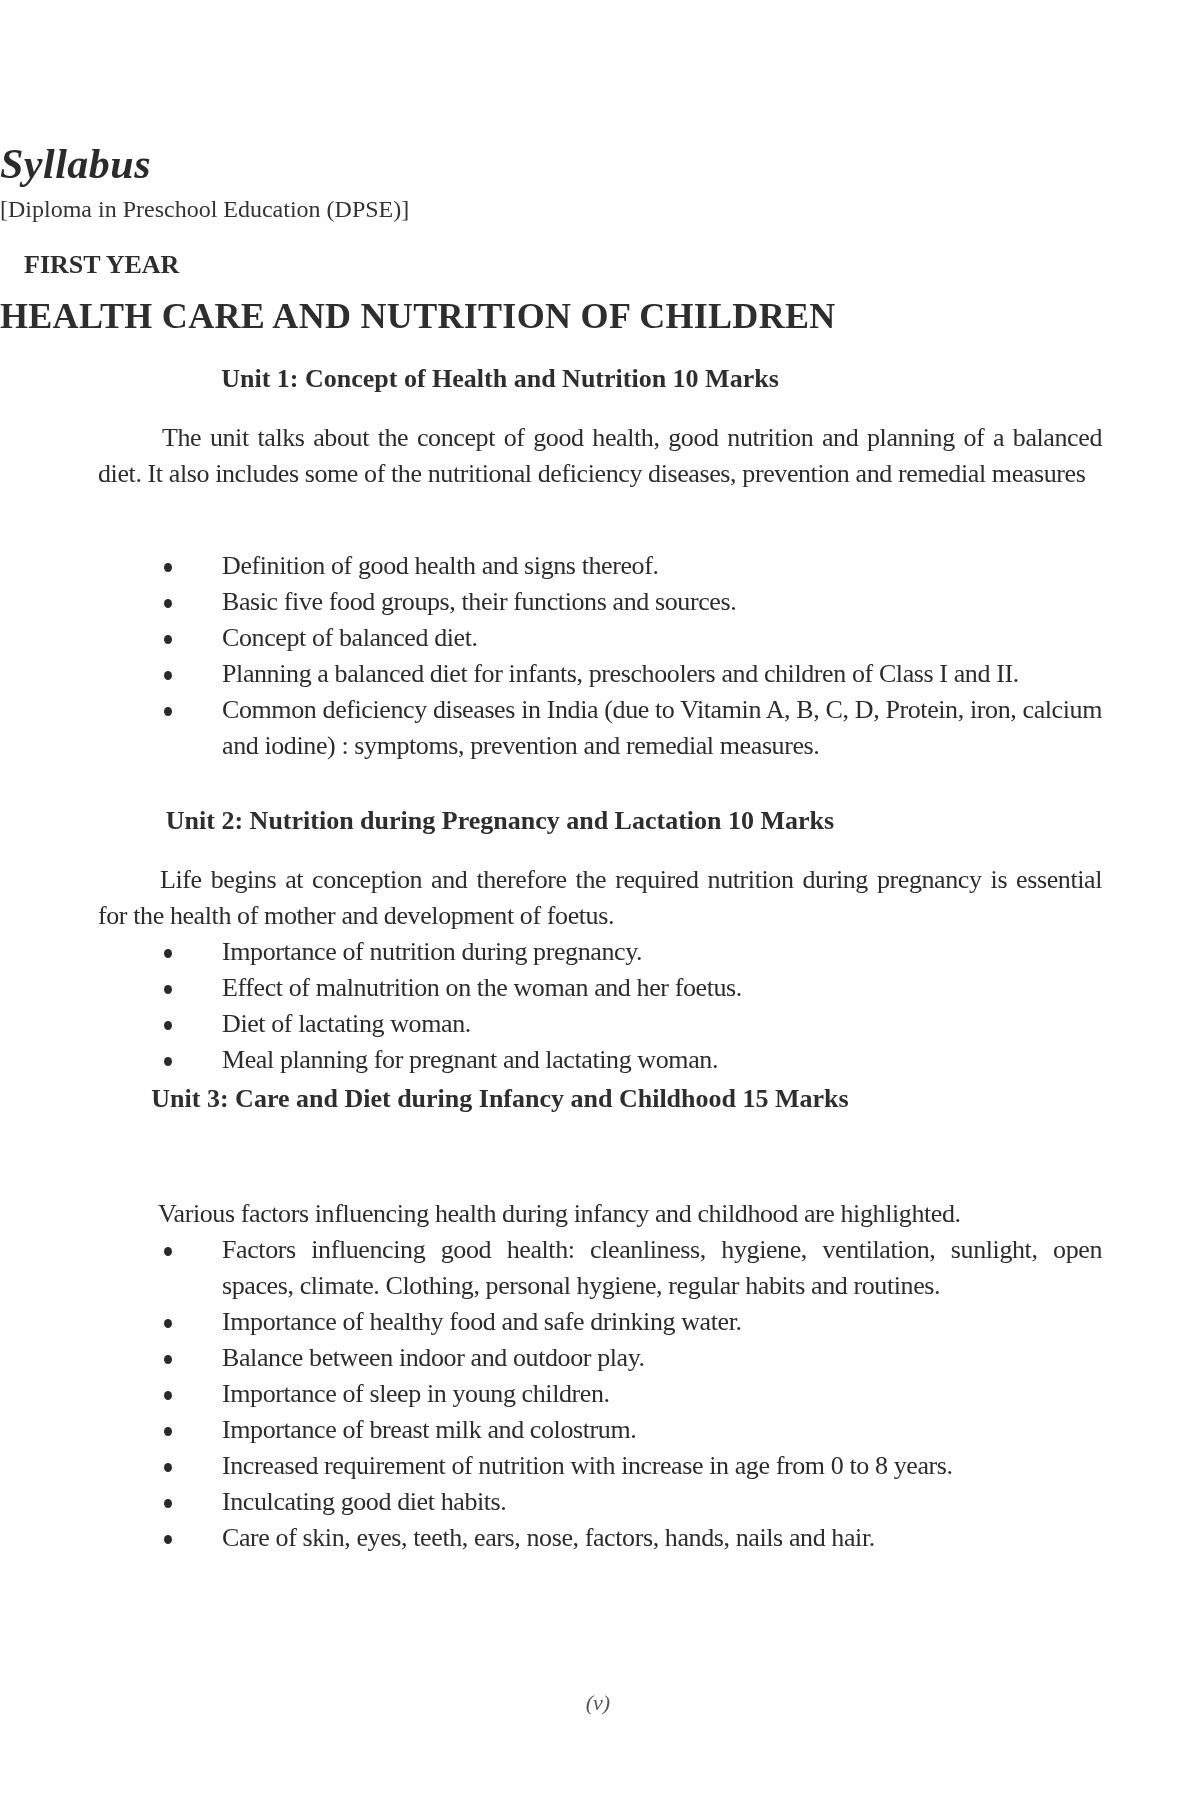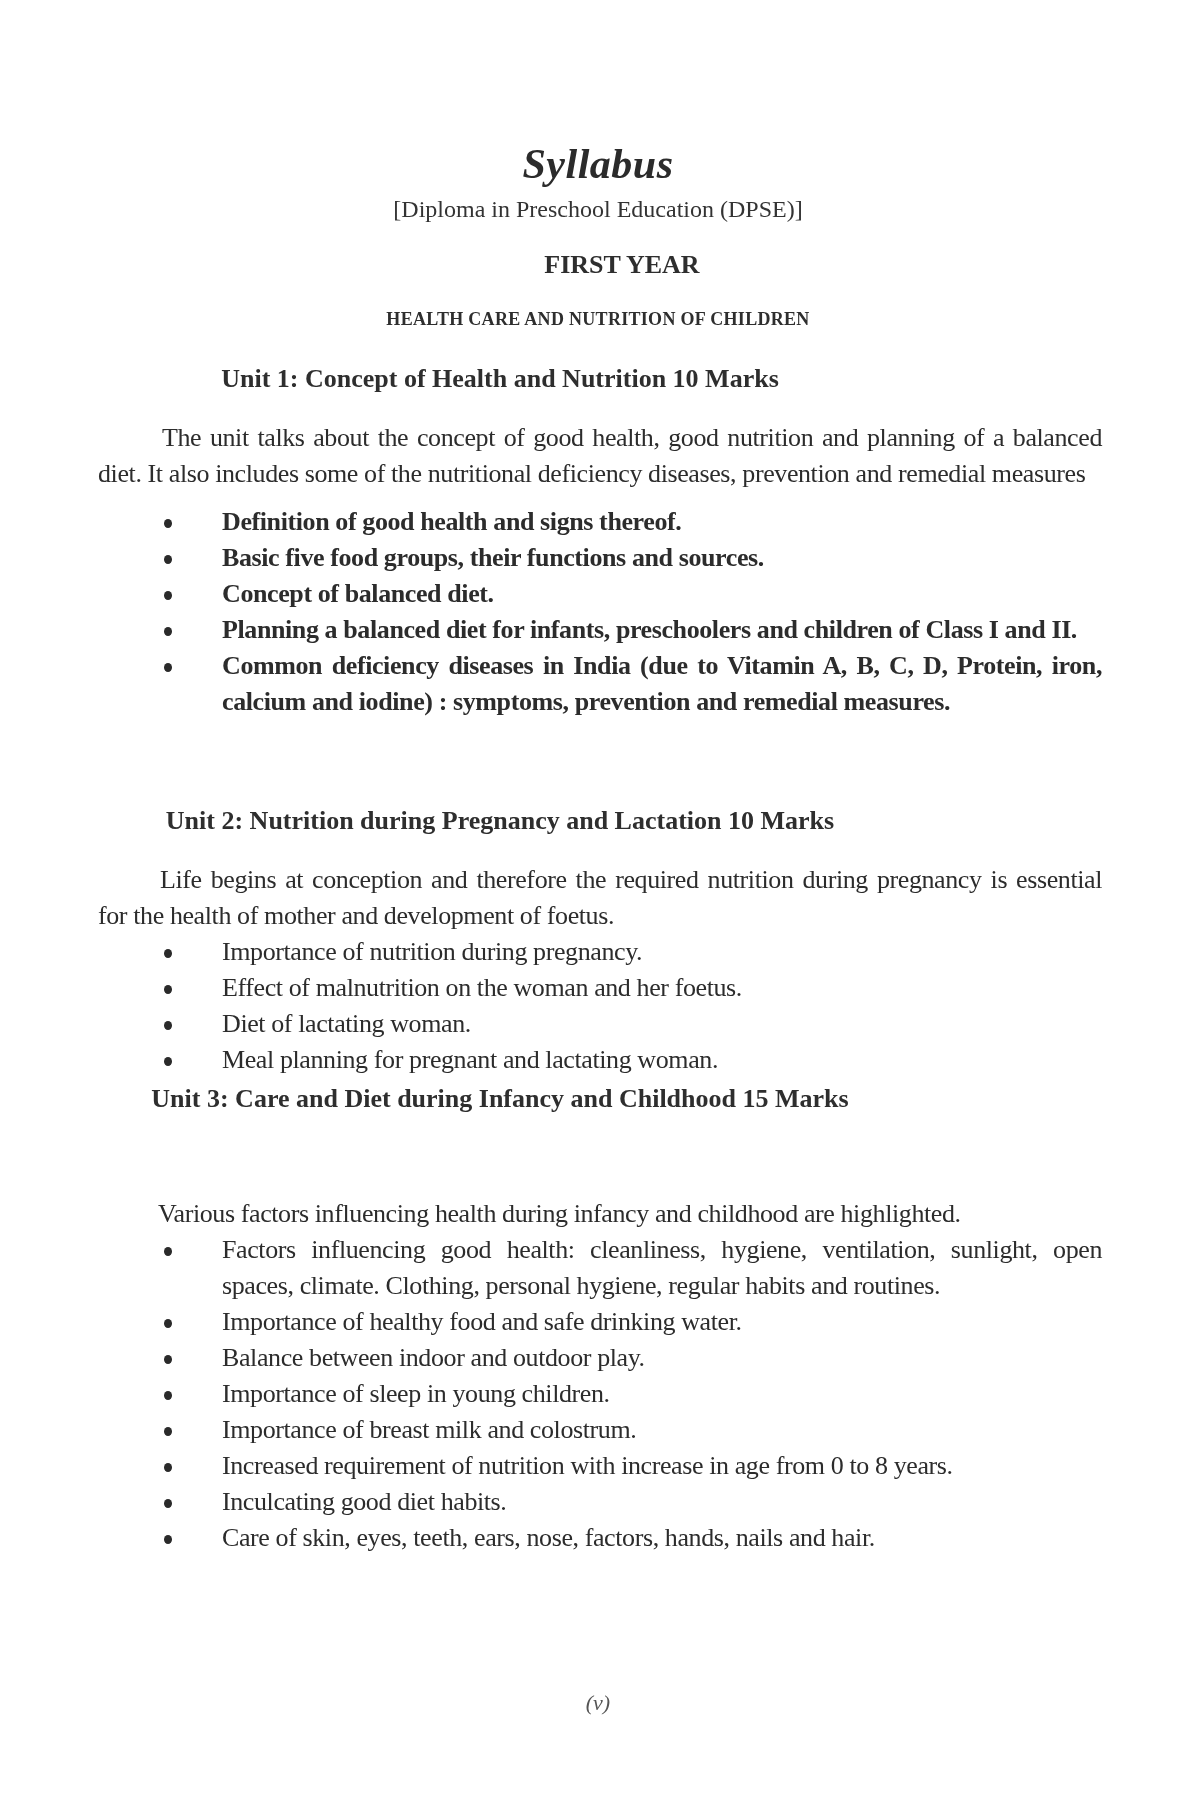--- a/index.html
+++ b/index.html
@@ -5,25 +5,25 @@
   html, body { margin: 0; padding: 0; }
   body {
     width: 1196px; height: 1812px;
     background: #ffffff;
     color: #2a2a2a;
     font-family: "Liberation Serif", "DejaVu Serif", serif;
     position: relative;
     overflow: hidden;
   }
   .page { position: absolute; left: 0; top: 0; width: 1196px; height: 1812px; }
-  .center { position: absolute; left: 0; width: 1196px; text-align: center; }
+  .center { position: absolute; left: 0; width: 1196px; text-align: left; }
   .title { top: 140px; font-size: 42px; font-style: italic; font-weight: bold; color: #2b2b2b; letter-spacing: 0.5px; }
   .subtitle { top: 196px; font-size: 24px; color: #333; }
   .year { top: 250px; font-size: 26px; font-weight: bold; color: #2e2e2e; padding-left: 24px; }
-  .course { top: 309px; font-size: 18px; font-weight: bold; color: #2e2e2e; letter-spacing: 0.3px; }
+  .course { top: 295px; font-size: 36px; font-weight: bold; color: #2e2e2e; letter-spacing: 0.3px; }
   .unit-head { position: absolute; left: 0; width: 1000px; text-align: center; font-size: 26px; font-weight: bold; color: #2e2e2e; }
   .para {
     position: absolute; left: 98px; width: 1004px;
     font-size: 26px; line-height: 36px; text-align: justify; color: #2c2c2c;
     letter-spacing: -0.4px;
   }
   .para .indent { display: inline-block; width: 64px; }
   ul.bullets { position: absolute; left: 0; width: 1196px; margin: 0; padding: 0; list-style: none; }
   ul.bullets li {
     position: relative; padding-left: 222px; padding-right: 94px;
@@ -41,21 +41,21 @@
 
 <div class="page">
 
   <div class="center title">Syllabus</div>
   <div class="center subtitle">[Diploma in Preschool Education (DPSE)]</div>
   <div class="center year">FIRST YEAR</div>
   <div class="center course">HEALTH CARE AND NUTRITION OF CHILDREN</div>
 
   <div class="unit-head" style="top:364px;">Unit 1: Concept of Health and Nutrition 10 Marks</div>
   <div class="para" style="top:420px;"><span class="indent"></span><span>The unit talks about the concept of good health, good nutrition and planning of a balanced diet. It also includes some of the nutritional deficiency diseases, prevention and remedial measures</span></div>
-  <ul class="bullets" style="top:504px;font-weight:bold;">
+  <ul class="bullets" style="top:548px;">
     <li><span class="dot"></span><span>Definition of good health and signs thereof.</span></li>
     <li><span class="dot"></span><span>Basic five food groups, their functions and sources.</span></li>
     <li><span class="dot"></span><span>Concept of balanced diet.</span></li>
     <li><span class="dot"></span><span>Planning a balanced diet for infants, preschoolers and children of Class I and II.</span></li>
     <li><span class="dot"></span><span>Common deficiency diseases in India (due to Vitamin A, B, C, D, Protein, iron, calcium and iodine) : symptoms, prevention and remedial measures.</span></li>
   </ul>
 
   <div class="unit-head" style="top:806px;">Unit 2: Nutrition during Pregnancy and Lactation 10 Marks</div>
   <div class="para" style="top:862px;"><span class="indent" style="width:62px;"></span><span>Life begins at conception and therefore the required nutrition during pregnancy is essential for the health of mother and development of foetus.</span></div>
   <ul class="bullets" style="top:934px;">

